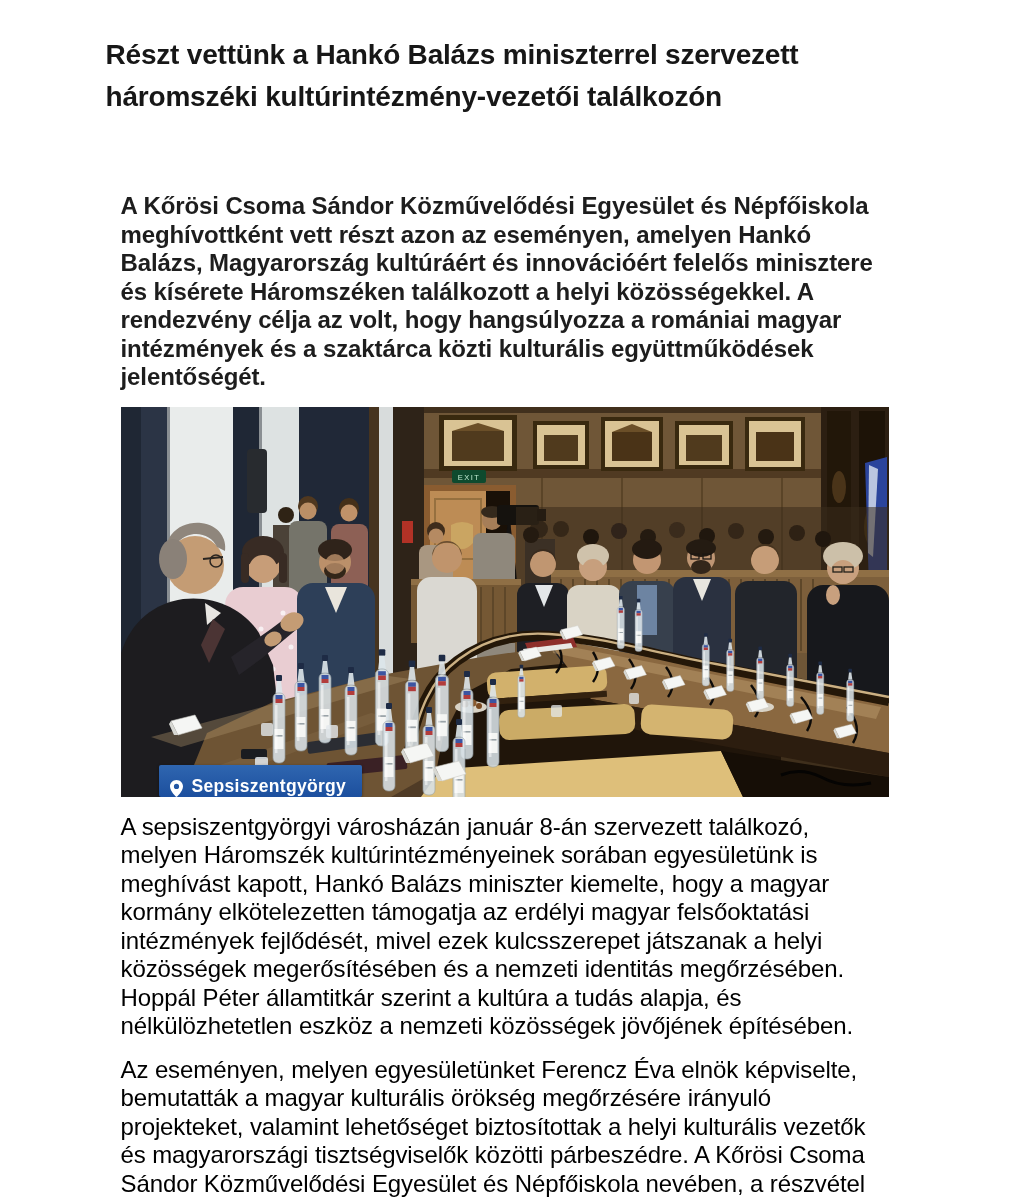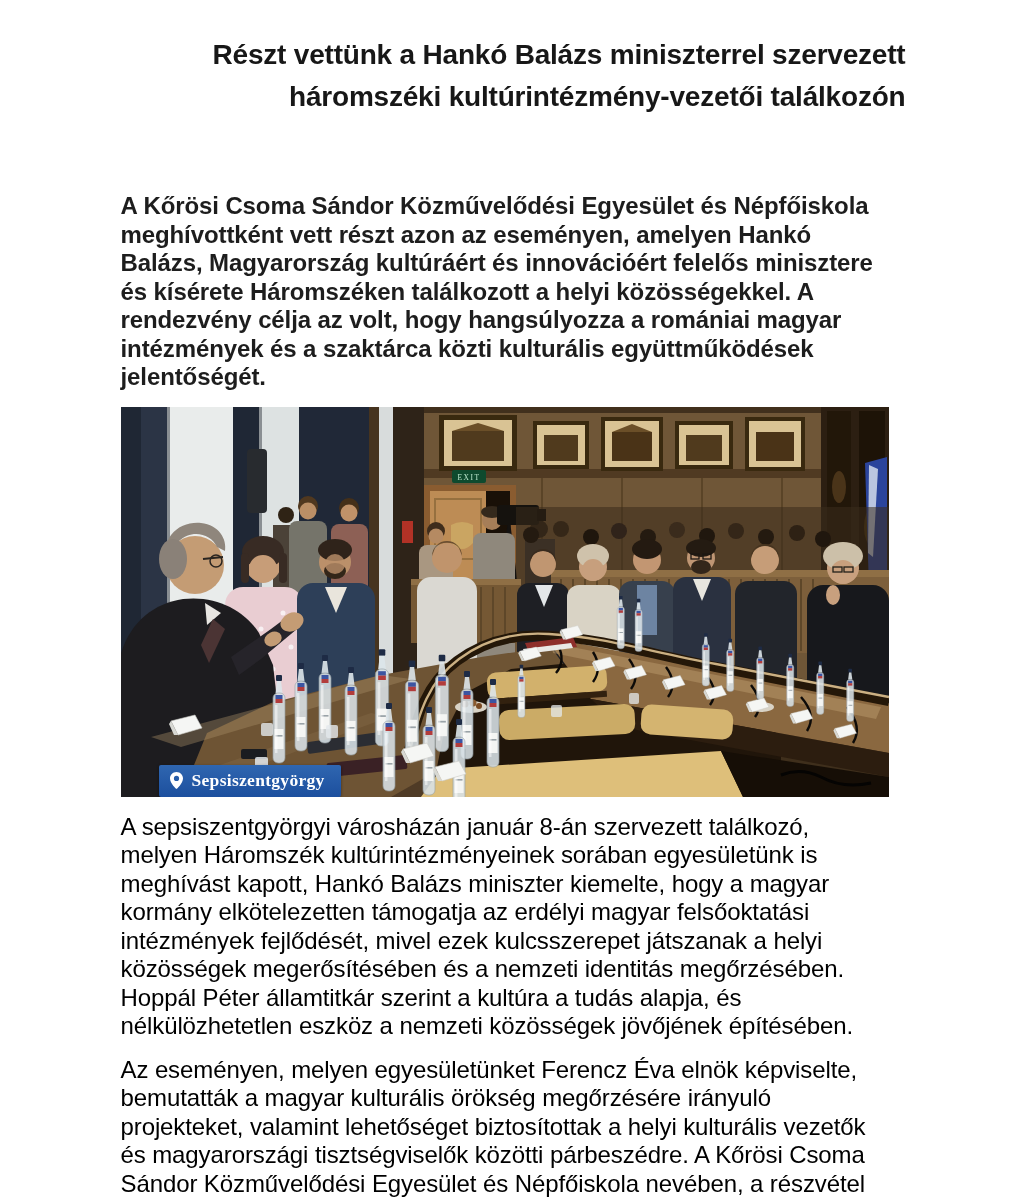--- a/index.html
+++ b/index.html
@@ -13,49 +13,48 @@
     width: 770px;
     margin: 0 auto;
     padding-top: 34px;
     color: #232323;
   }
   h1.article-title {
     margin: 0 -15px;
     font-size: 28px;
     line-height: 42px;
     font-weight: bold;
-    text-align: right;
+    text-align: left;
     color: #171717;
     letter-spacing: -0.2px;
   }
   p.lead {
     margin: 74px 0 15px 0;
     font-weight: bold;
     color: #1d1d1d;
   }
   p.body-text, p.lead {
     font-size: 24px;
     line-height: 28.5px;
     letter-spacing: -0.1px;
   }
   p.body-text { margin: 15px 0 0 0; color: #000000; }
   figure.photo {
     margin: 15px 0 16px 0;
     width: 768px; height: 390px;
     position: relative;
     overflow: hidden;
     background: #15803d;
-    font-family: Liberation Serif, serif;
   }
   figure.photo svg { display: block; }
   .location-badge {
     position: absolute;
     left: 38px; top: 358px;
     height: 32px;
-    display: flex; align-items: center;
+    display: flex; align-items: flex-end;
     gap: 9px;
     padding: 0 16px 0 11px;
     background: linear-gradient(#2f66b0, #1c4f9e);
     border-radius: 2px;
     box-shadow: 0 1px 3px rgba(0,0,0,.45);
   }
   .location-badge .badge-label {
     color: #ffffff;
     font-size: 17.5px;
     font-weight: bold;

